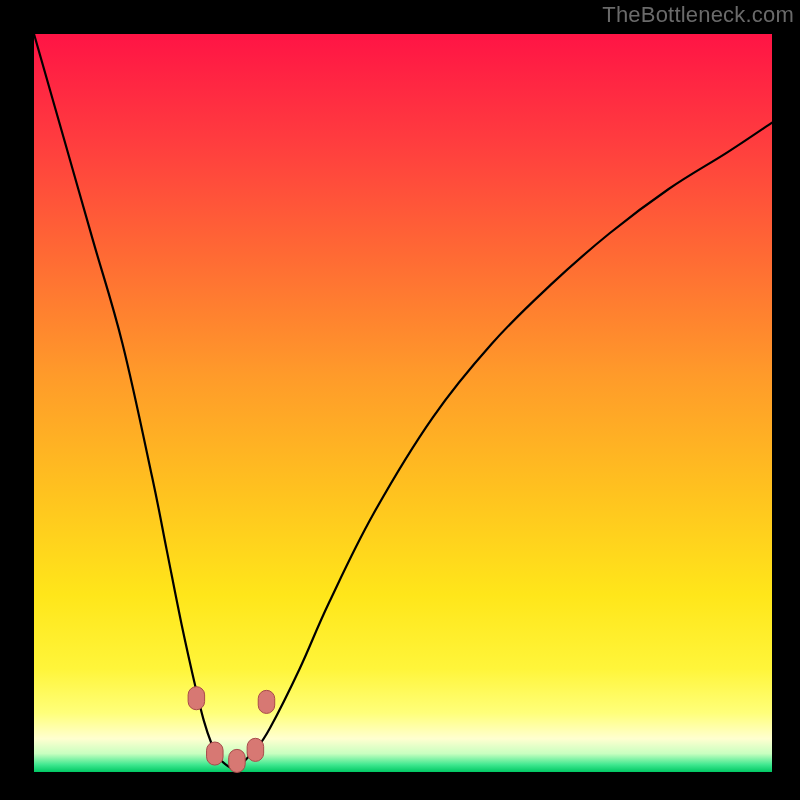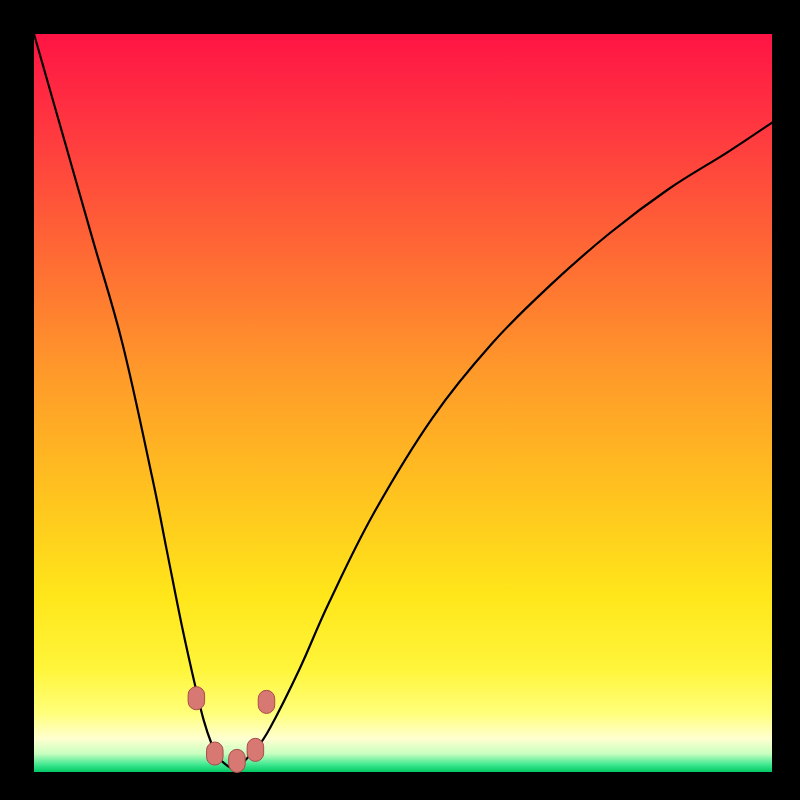--- a/index.html
+++ b/index.html
@@ -64,13 +64,14 @@
 
     <g id="markers">
         <rect x="188.11" y="686.6500000000001" width="16.5" height="23.1" rx="8.25" ry="8.25" fill="#d77873" stroke="#a84a4a" stroke-width="1"></rect>
         <rect x="206.56" y="742" width="16.5" height="23.1" rx="8.25" ry="8.25" fill="#d77873" stroke="#a84a4a" stroke-width="1"></rect>
         <rect x="228.70000000000002" y="749.38" width="16.5" height="23.1" rx="8.25" ry="8.25" fill="#d77873" stroke="#a84a4a" stroke-width="1"></rect>
         <rect x="247.15" y="738.3100000000001" width="16.5" height="23.1" rx="8.25" ry="8.25" fill="#d77873" stroke="#a84a4a" stroke-width="1"></rect>
         <rect x="258.22" y="690.34" width="16.5" height="23.1" rx="8.25" ry="8.25" fill="#d77873" stroke="#a84a4a" stroke-width="1"></rect>
       </g>
   </svg>
 
+  <div class="watermark">TheBottleneck.com</div>
 </div>
 
 </body></html>

